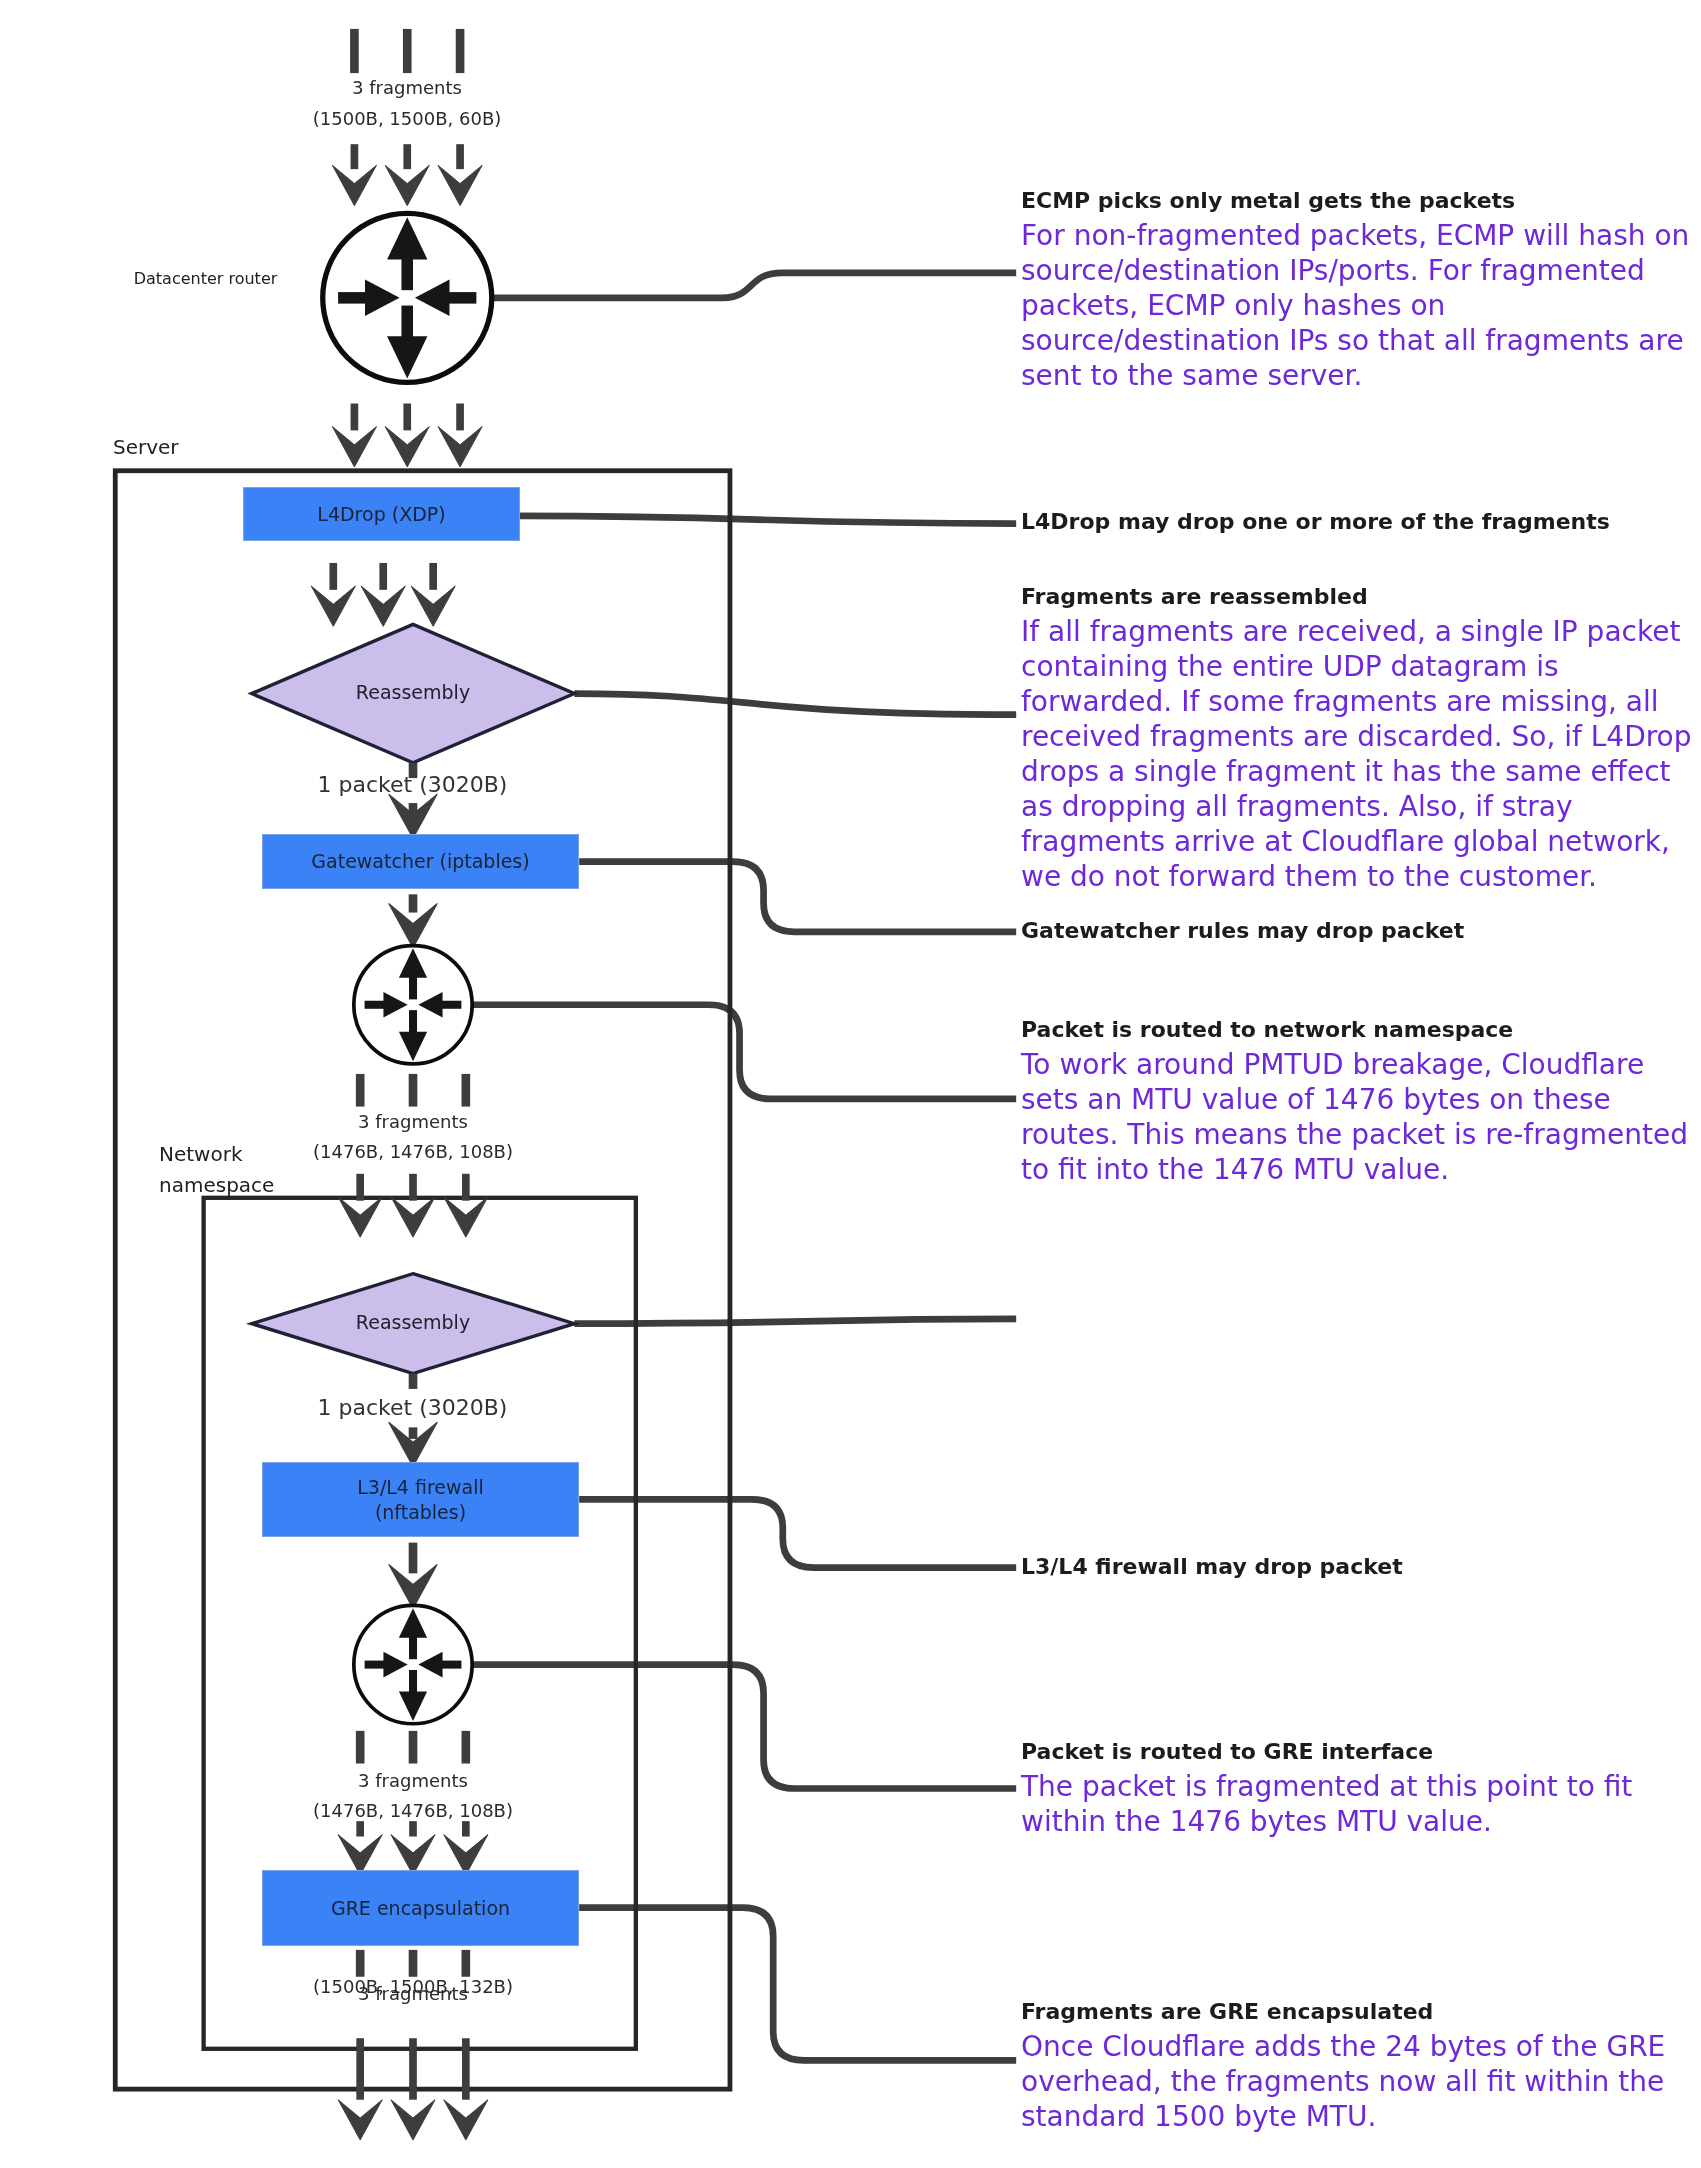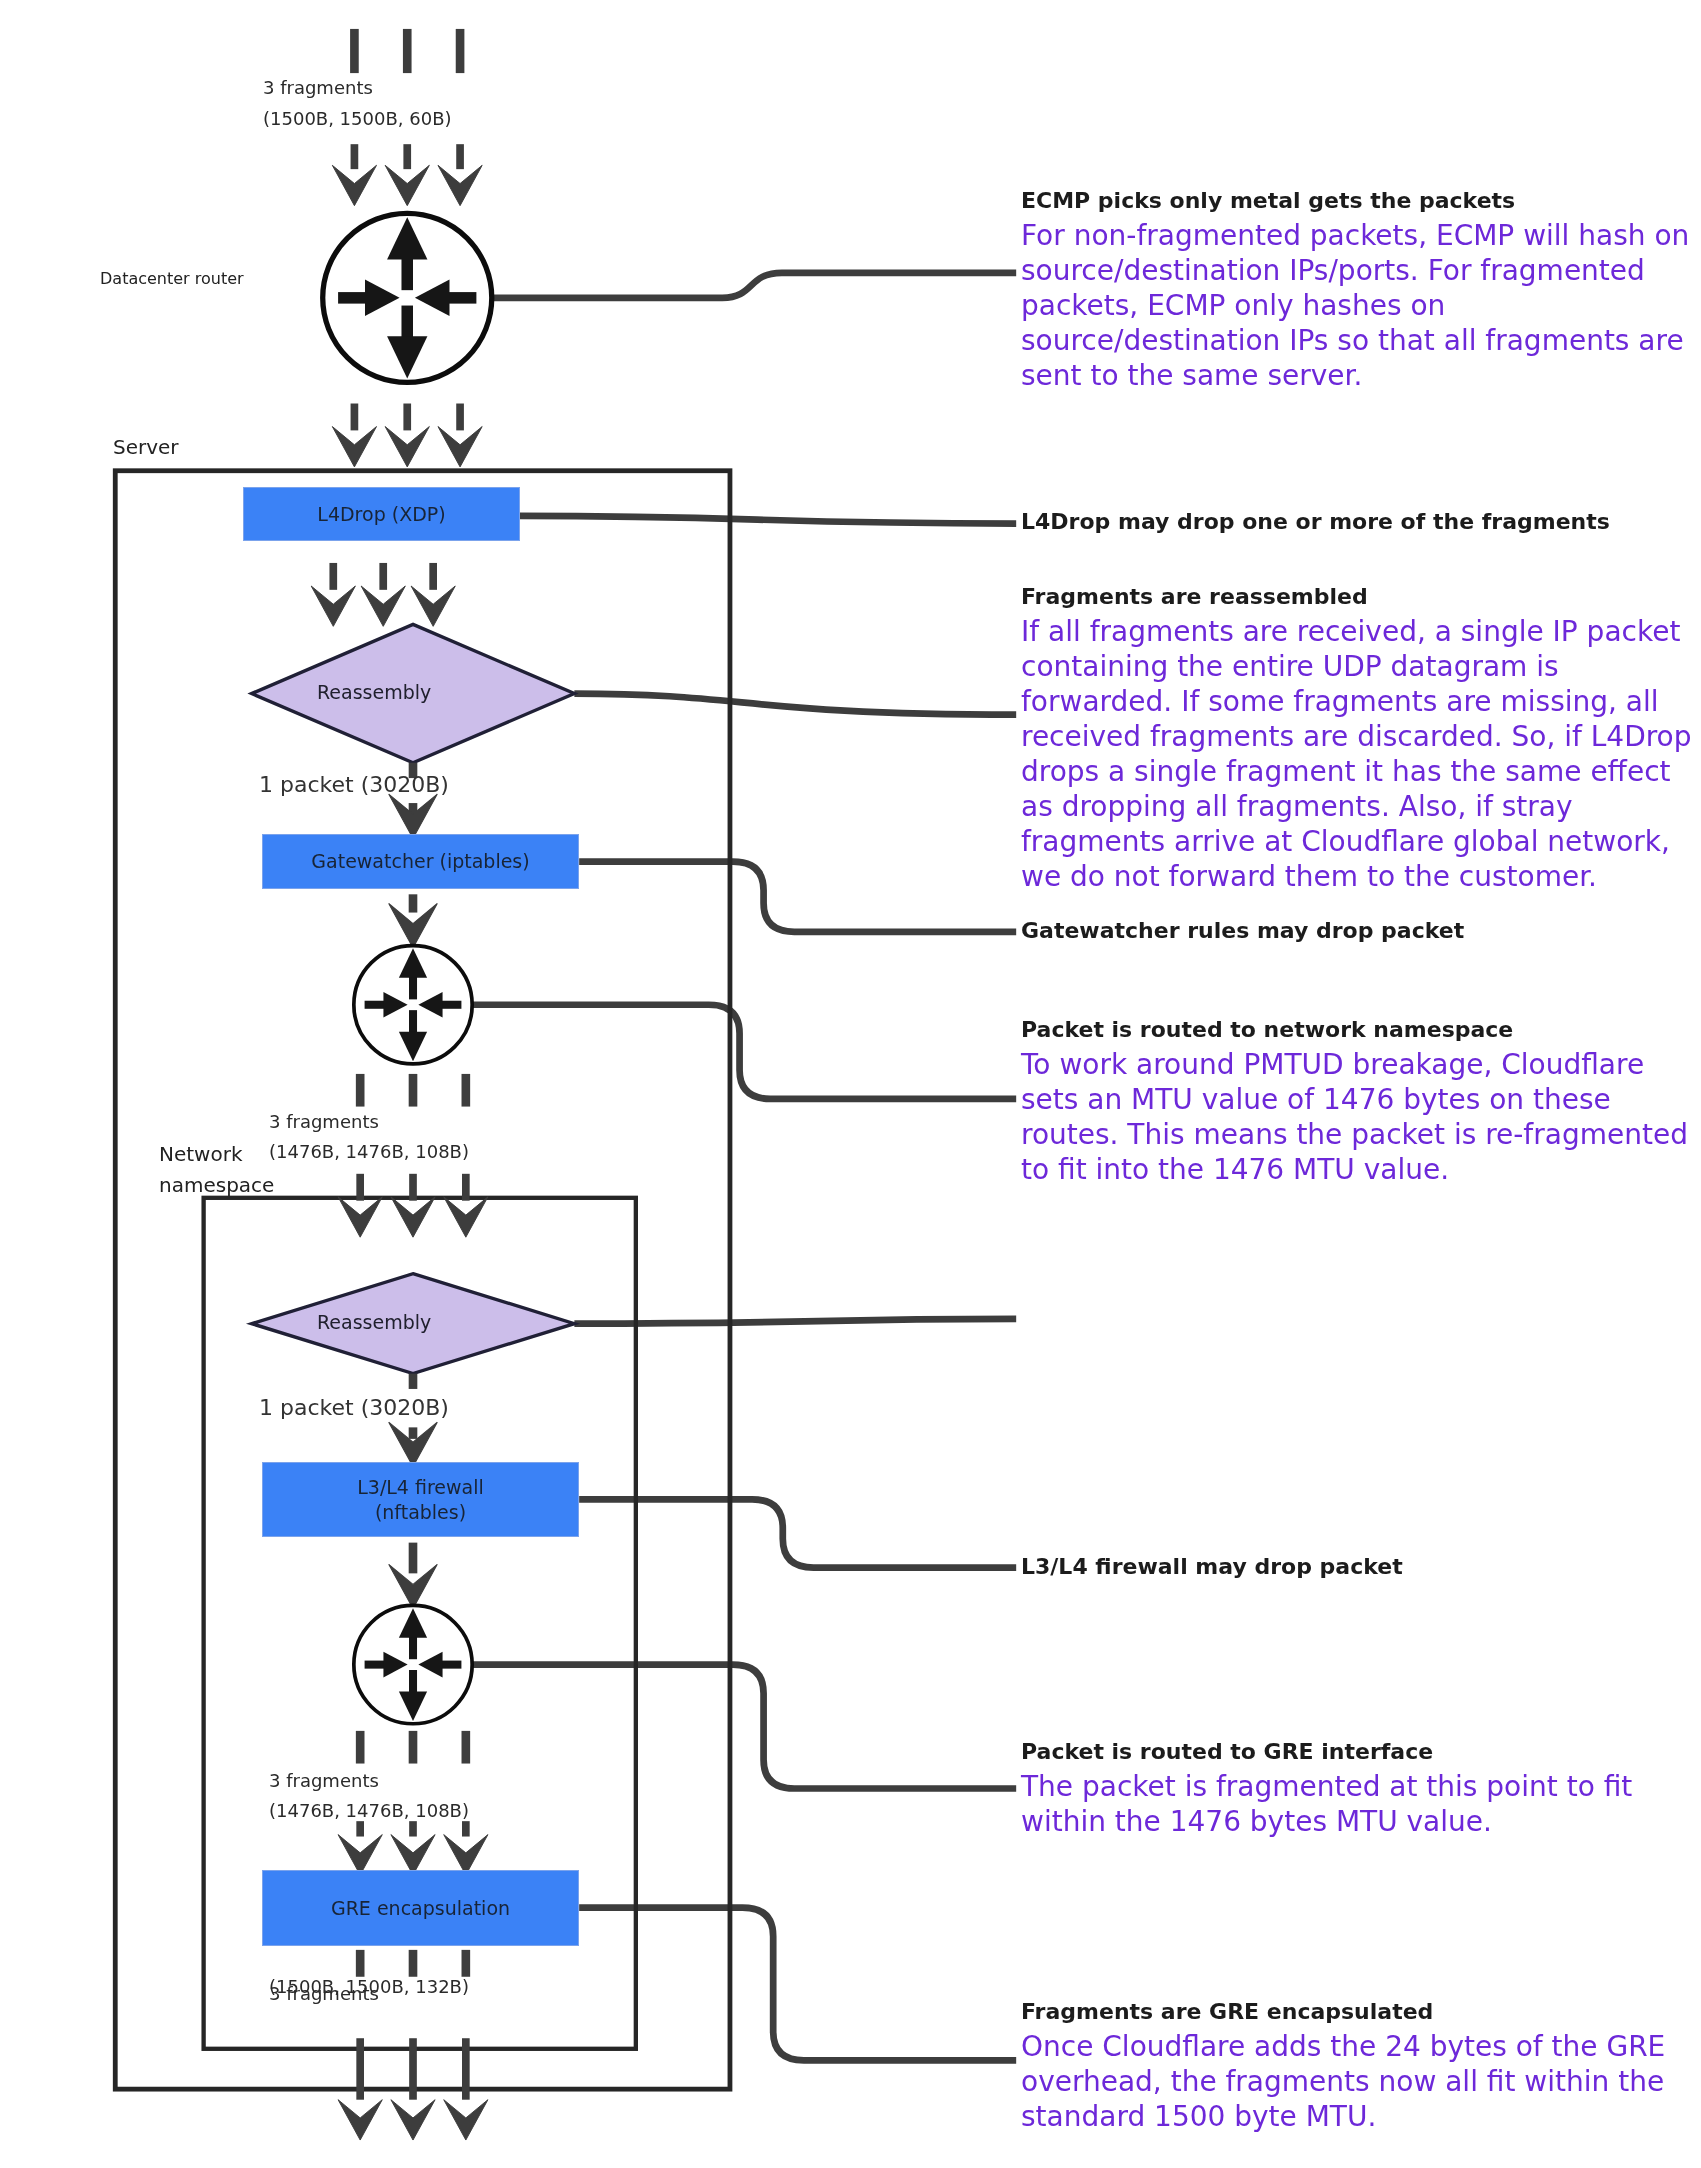--- a/index.html
+++ b/index.html
@@ -1,20 +1,20 @@
 <!DOCTYPE html>
 <html><head>
 <meta charset="utf-8">
 <style>
   html,body{margin:0;padding:0;background:#ffffff;}
   .canvas{position:relative;width:1701px;height:2168px;background:#ffffff;
           font-family:"DejaVu Sans","Liberation Sans",sans-serif;color:#1f1f1f;overflow:hidden;}
   svg.overlay{position:absolute;left:0;top:0;}
   .abs{position:absolute;}
-  .ctr{}
+  .ctr{text-align:center;}
   .fragtext{font-size:18px;line-height:29px;color:#2a2a2a;}
   .sidelabel{font-size:20px;line-height:31px;color:#222222;}
   .nodebox{position:absolute;background:#3b82f6;border:1.9px solid #7ba3ec;
            display:flex;flex-direction:column;align-items:center;justify-content:center;
            font-size:19px;color:#182436;box-sizing:border-box;line-height:25px;}
   .dlabel{font-size:19px;color:#20202e;}
   .packet{font-size:22px;color:#333333;}
   .note{position:absolute;left:1021px;width:672px;}
   .nt{font-weight:bold;font-size:22px;line-height:35px;color:#1c1c1c;}
   .nb{font-size:28px;line-height:35px;color:#6d28d9;}

